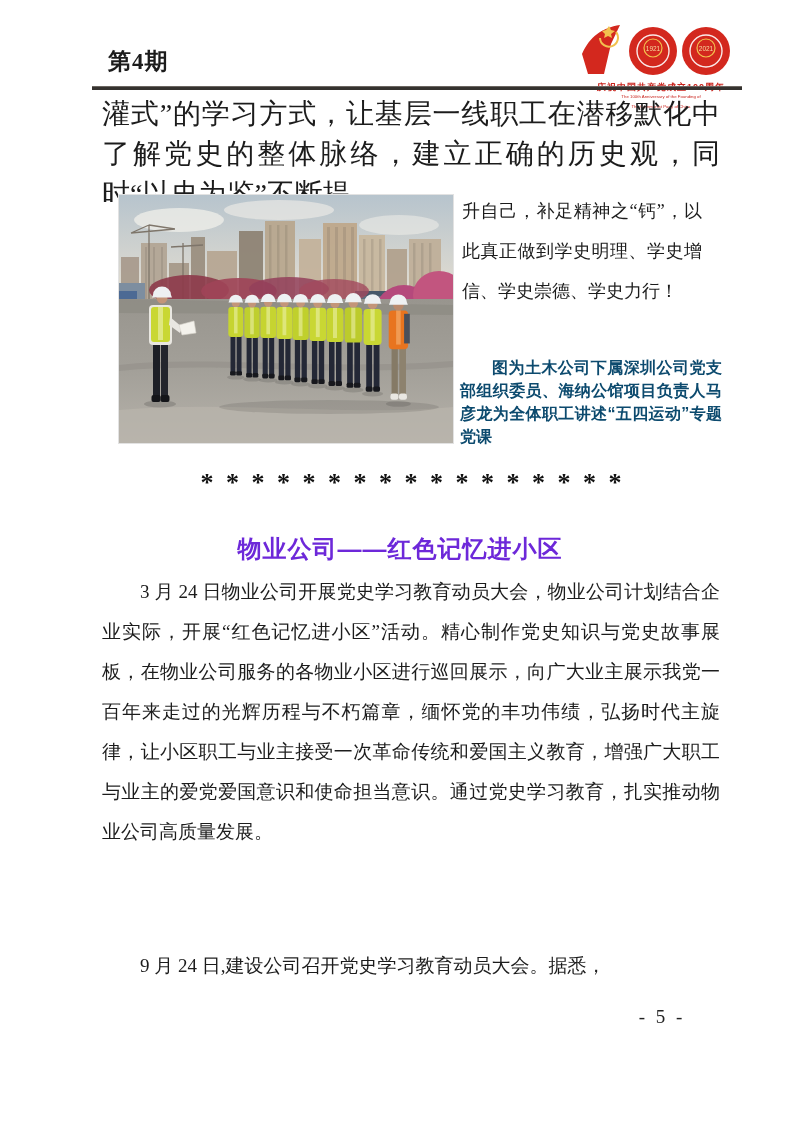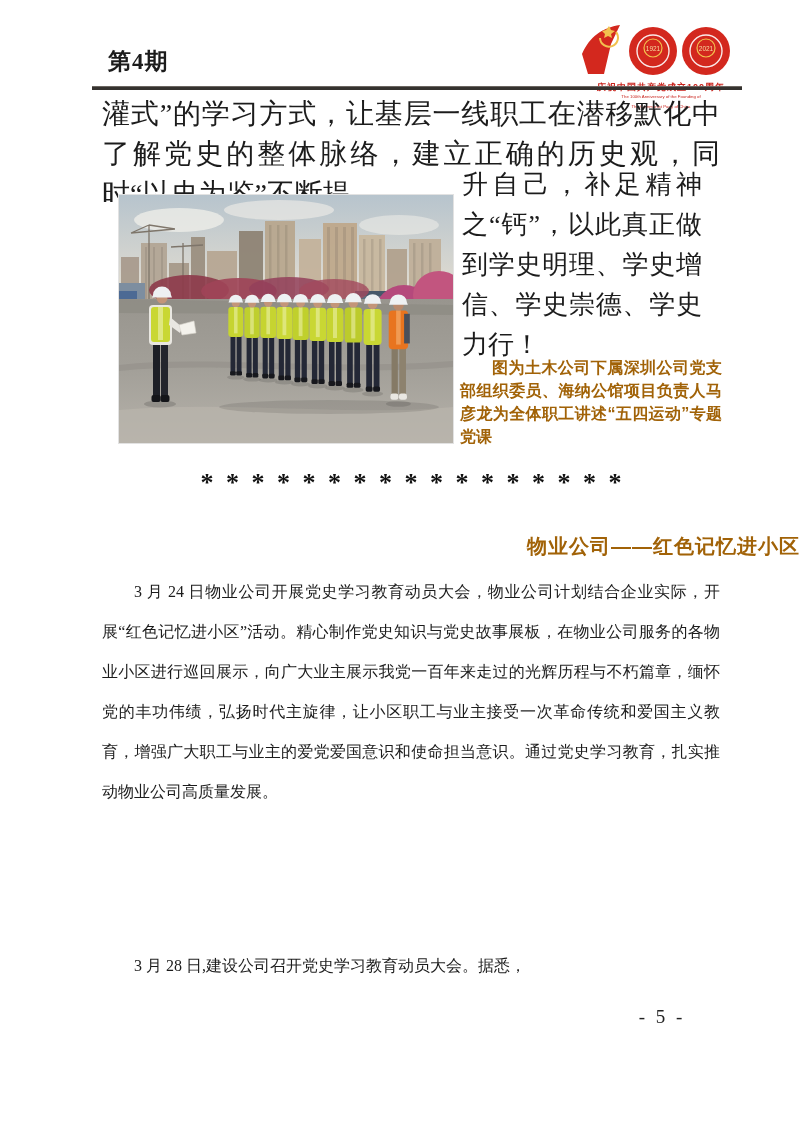--- a/index.html
+++ b/index.html
@@ -13,30 +13,30 @@
   .issue{left:108px;top:46px;font-size:23px;font-weight:bold;letter-spacing:1px;}
   .logo{left:576px;top:24px;width:170px;text-align:center;}
   .logo .cn{color:#c9231c;font-family:"Liberation Sans","DejaVu Sans",sans-serif;
     font-weight:bold;font-size:9px;letter-spacing:1px;white-space:nowrap;margin-top:1px;}
   .logo .en{color:#c9231c;font-family:"Liberation Sans","DejaVu Sans",sans-serif;
     font-size:9px;line-height:10px;transform:scale(0.48);transform-origin:50% 0;white-space:nowrap;width:340px;margin-left:-85px;}
   .rule{left:92px;top:86px;width:650px;height:3px;background:#35322f;border-top:1px solid #6b6661;}
   
   .p-intro{left:102px;top:94px;width:618px;font-size:28px;line-height:40px;text-align:justify;}
   .photo{left:118px;top:194px;width:334px;height:248px;border:1px solid #e2e2e2;background:#cfd5d8;}
-  .side-text{left:462px;top:165px;width:240px;font-size:26px;line-height:40px;text-align:justify;}
+  .side-text{left:462px;top:191px;width:240px;font-size:18px;line-height:40px;text-align:justify;}
   .caption{left:460px;top:356px;width:262px;font-size:16px;line-height:23px;text-align:justify;
-    font-family:"Liberation Sans","DejaVu Sans",sans-serif;font-weight:bold;text-indent:2em;color:#a16207;}
+    font-family:"Liberation Sans","DejaVu Sans",sans-serif;font-weight:bold;text-indent:2em;color:#0c4a6e;}
   .divider{left:102px;top:468px;width:618px;text-align:center;font-size:26px;font-weight:bold;
     word-spacing:6px;color:#111;}
-  .h-sec{width:800px;left:0;text-align:right;font-family:"Liberation Sans","DejaVu Sans",sans-serif;
-    font-weight:bold;font-size:20px;color:#a16207;letter-spacing:1px;}
+  .h-sec{width:800px;left:0;text-align:center;font-family:"Liberation Sans","DejaVu Sans",sans-serif;
+    font-weight:bold;font-size:24px;color:#6d28d9;letter-spacing:1px;}
   .h1{top:533px;}
   .h2{top:910px;}
-  .p-body{left:102px;width:618px;font-size:16px;line-height:40px;text-align:justify;text-indent:2em;}
+  .p-body{left:102px;width:618px;font-size:19px;line-height:40px;text-align:justify;text-indent:2em;}
   .p2{top:572px;}
   .p3{top:946px;}
   .pagenum{left:622px;top:1006px;width:80px;text-align:center;font-size:19px;letter-spacing:3px;color:#222;}
 </style>
 </head>
 <body>
 
 <div class="page">
 
   <div class="abs issue">第4期</div>
@@ -216,17 +216,17 @@
 
   <div class="abs side-text">升自己，补足精神之“钙”，以此真正做到学史明理、学史增信、学史崇德、学史力行！</div>
 
   <div class="abs caption">图为土木公司下属深圳公司党支部组织委员、海纳公馆项目负责人马彦龙为全体职工讲述“五四运动”专题党课</div>
 
   <div class="abs divider">* * * * * * * * * * * * * * * * *</div>
 
   <div class="abs h-sec h1">物业公司——红色记忆进小区</div>
   <div class="abs p-body p2">3 月 24 日物业公司开展党史学习教育动员大会，物业公司计划结合企业实际，开展“红色记忆进小区”活动。精心制作党史知识与党史故事展板，在物业公司服务的各物业小区进行巡回展示，向广大业主展示我党一百年来走过的光辉历程与不朽篇章，缅怀党的丰功伟绩，弘扬时代主旋律，让小区职工与业主接受一次革命传统和爱国主义教育，增强广大职工与业主的爱党爱国意识和使命担当意识。通过党史学习教育，扎实推动物业公司高质量发展。</div>
 
-  <div class="abs p-body p3">3 月 28 日,建设公司召开党史学习教育动员大会。据悉，</div>
+  <div class="abs p-body p3">9 月 24 日,建设公司召开党史学习教育动员大会。据悉，</div>
 
   <div class="abs pagenum">- 5 -</div>
 
 </div>
 
 </body></html>

